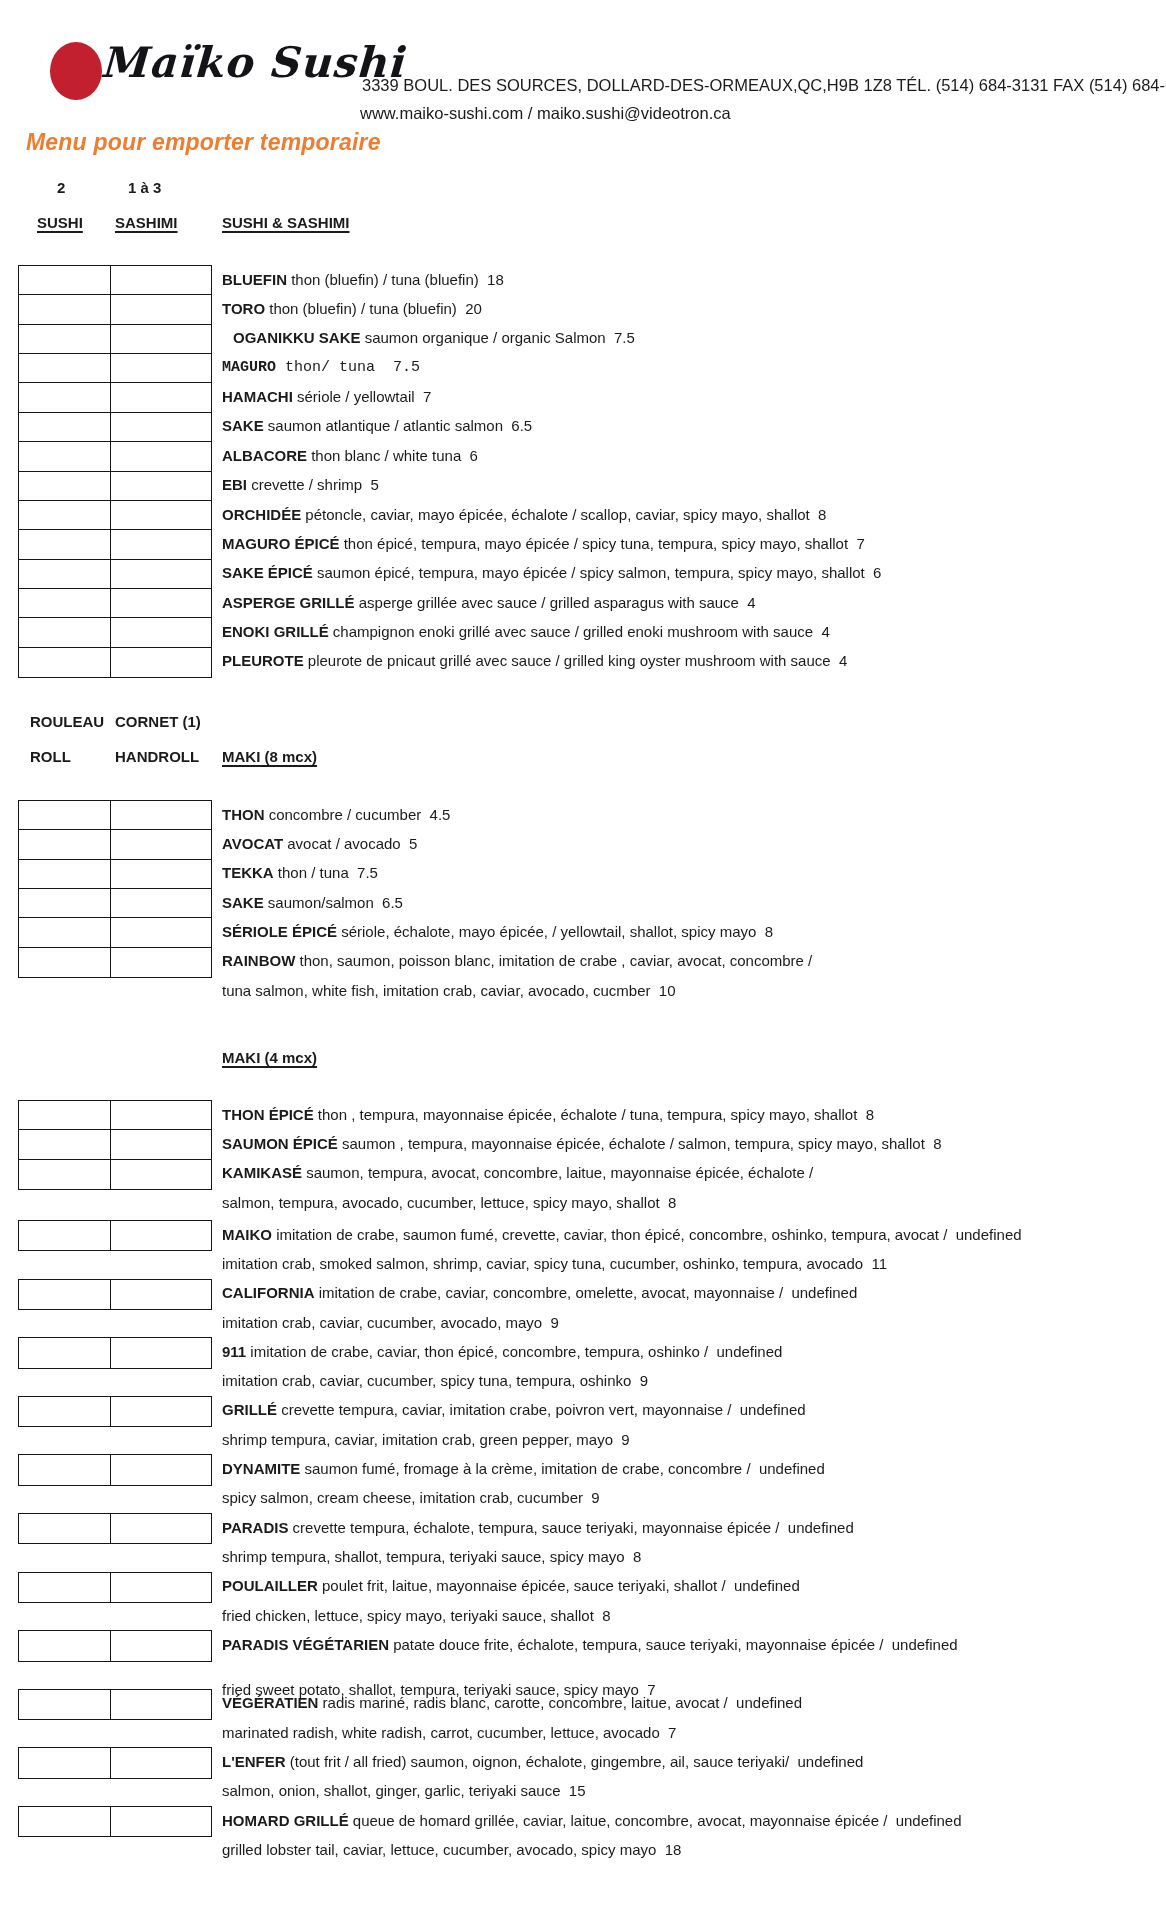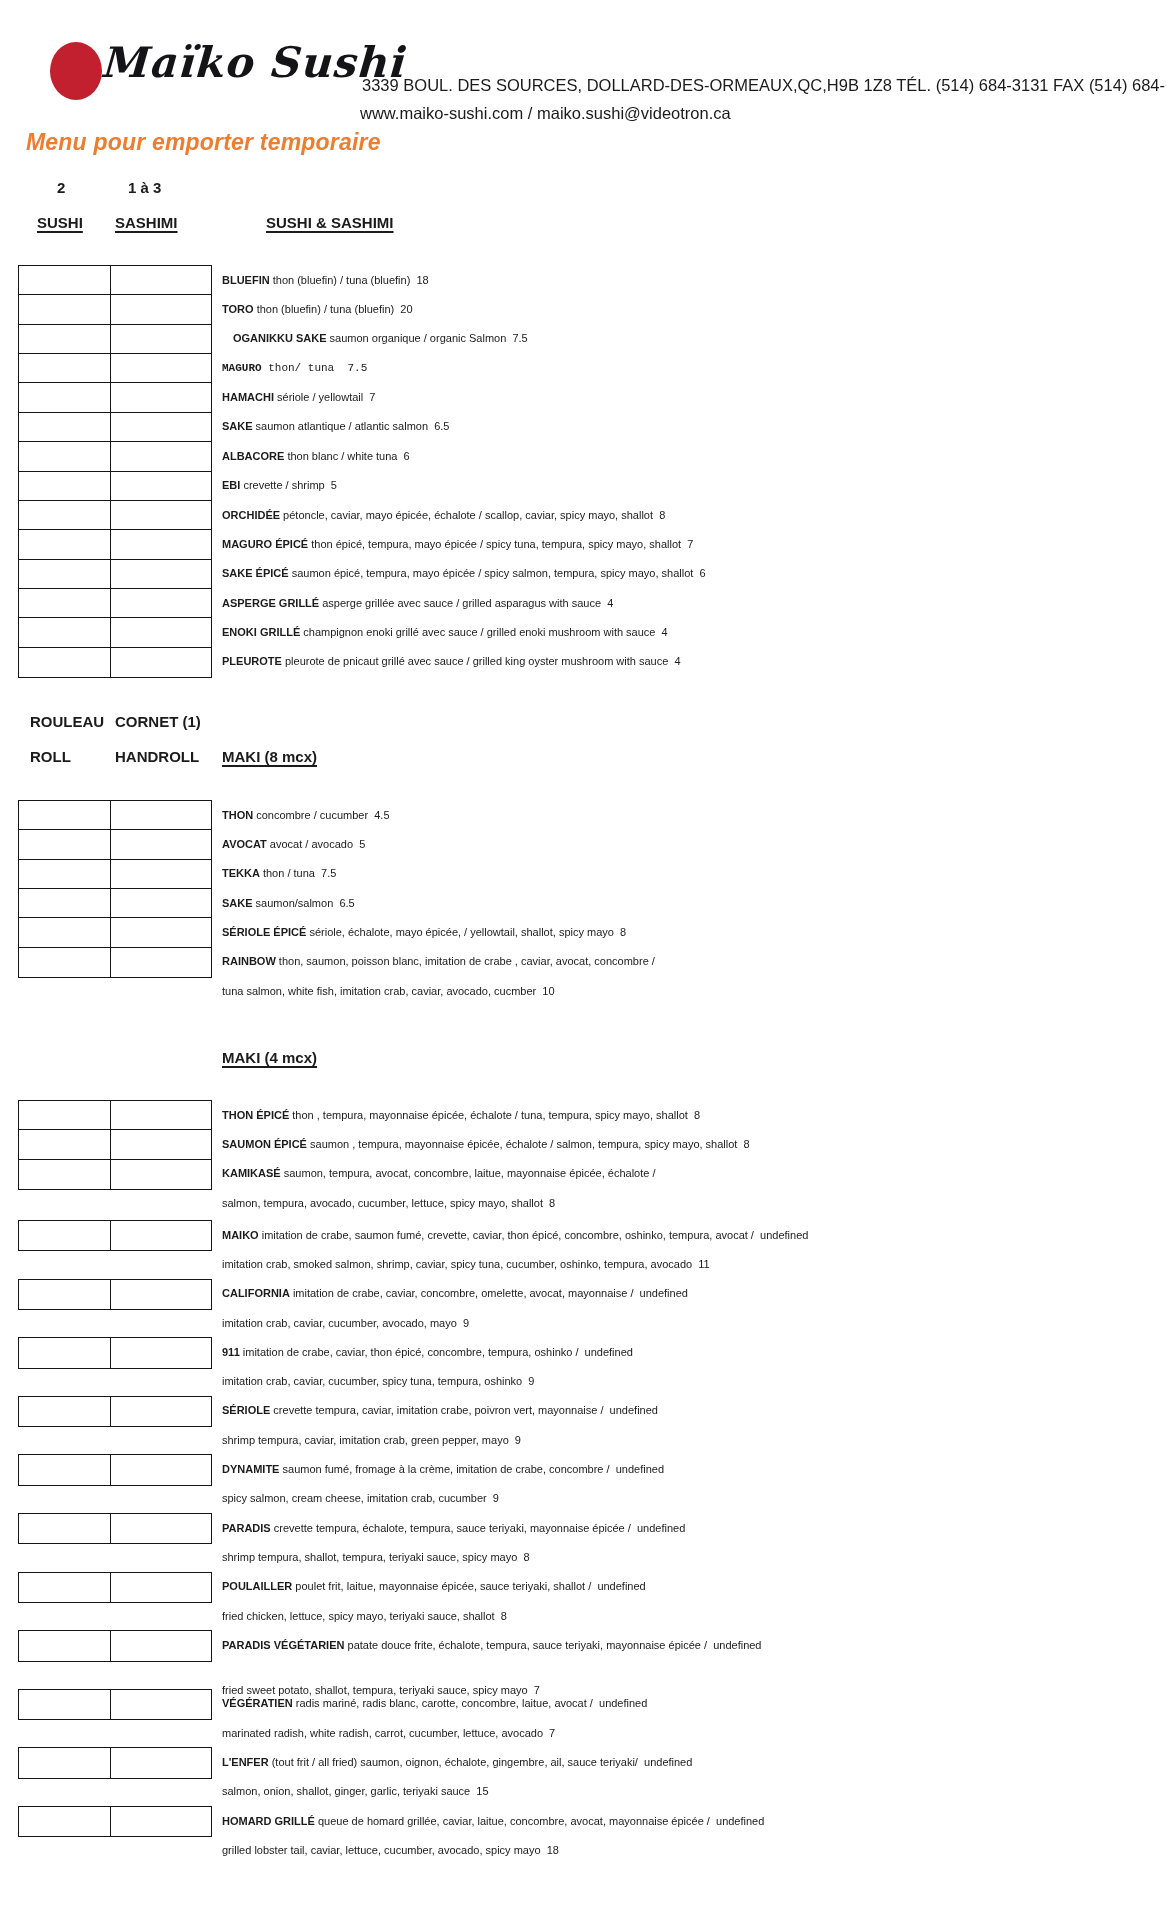--- a/index.html
+++ b/index.html
@@ -21,21 +21,21 @@
     position:absolute; left:26px; top:129px; font-size:23px; font-weight:bold; font-style:italic;
     letter-spacing:0.2px; white-space:nowrap;
   }
   .qty { position:absolute; font-weight:bold; font-size:15px; line-height:20px; }
   .qty1 { left:57px; top:178px; }
   .qty2 { left:128px; top:178px; }
   .colhead, .colhead-plain {
     position:absolute; font-weight:bold; font-size:15px; line-height:20px; white-space:nowrap;
   }
   .colhead { text-decoration:underline; text-decoration-thickness:1.5px; text-underline-offset:3px; }
-  .item-line { position:absolute; font-size:11px; line-height:20px; white-space:nowrap; }
+  .item-line { position:absolute; font-size:15px; line-height:20px; white-space:nowrap; }
   .item-name { font-weight:bold; }
   .cbgrid { position:absolute; left:18px; width:194px; border:1.6px solid #161616; }
   .cbrow { display:flex; border-bottom:1.6px solid #161616; }
   .cbrow.last { border-bottom:none; }
   .cbcell { height:100%; }
   .cbcell.c1 { width:92px; border-right:1.6px solid #161616; }
   .cbcell.c2 { flex:1; }
 </style>
 </head>
 <body>
@@ -45,21 +45,21 @@
   <span class="logo-text">Maïko Sushi</span>
   <div class="addr">3339 BOUL. DES SOURCES, DOLLARD-DES-ORMEAUX,QC,H9B 1Z8 TÉL. (514) 684-3131 FAX (514) 684-6663</div>
   <div class="web">www.maiko-sushi.com / maiko.sushi@videotron.ca</div>
   <div class="title" style="color: rgb(237, 125, 49);">Menu pour emporter temporaire</div>
 
   <div class="qty qty1">2</div>
   <div class="qty qty2">1 à 3</div>
 
   <div class="colhead" style="left:37px; top:213px;">SUSHI</div>
   <div class="colhead" style="left:115px; top:213px;">SASHIMI</div>
-  <div class="colhead" style="left:222px; top:213px;margin-left:44px;">SUSHI &amp; SASHIMI</div>
+  <div class="colhead" style="left:222px; top:213px;">SUSHI &amp; SASHIMI</div>
 
   <div class="colhead-plain" style="left:30px; top:712px;">ROULEAU</div>
   <div class="colhead-plain" style="left:115px; top:712px;">CORNET (1)</div>
   <div class="colhead-plain" style="left:30px; top:747px;">ROLL</div>
   <div class="colhead-plain" style="left:115px; top:747px;">HANDROLL</div>
   <div class="colhead" style="left:222px; top:747px;">MAKI (8 mcx)</div>
 
   <div class="colhead" style="left:222px; top:1048px;">MAKI (4 mcx)</div>
 <div class="cbgrid" style="top: 265px;">
       <div class="cbrow" style="height: 29.36px;">
@@ -207,21 +207,21 @@
       </div>
     </div>
     <div class="item-line" style="left: 222px; top: 1341.88px;"><span class="item-name">911</span><span class="item-desc"> imitation de crabe, caviar, thon épicé, concombre, tempura, oshinko /&nbsp;&nbsp;undefined</span></div>
     <div class="item-line" style="left: 222px; top: 1371.24px;">imitation crab, caviar, cucumber, spicy tuna, tempura, oshinko&nbsp;&nbsp;9</div>
     <div class="cbgrid" style="top: 1395.8px;">
       <div class="cbrow last" style="height: 29.36px;">
         <div class="cbcell c1"></div>
         <div class="cbcell c2"></div>
       </div>
     </div>
-    <div class="item-line" style="left: 222px; top: 1400.48px;"><span class="item-name">SÉRIOLE</span><span class="item-desc"> crevette tempura, caviar, imitation crabe, poivron vert, mayonnaise /&nbsp;&nbsp;undefined</span></div>
+    <div class="item-line" style="left: 222px; top: 1400.48px;"><span class="item-name">GRILLÉ</span><span class="item-desc"> crevette tempura, caviar, imitation crabe, poivron vert, mayonnaise /&nbsp;&nbsp;undefined</span></div>
     <div class="item-line" style="left: 222px; top: 1429.84px;">shrimp tempura, caviar, imitation crab, green pepper, mayo&nbsp;&nbsp;9</div>
     <div class="cbgrid" style="top: 1454.4px;">
       <div class="cbrow last" style="height: 29.36px;">
         <div class="cbcell c1"></div>
         <div class="cbcell c2"></div>
       </div>
     </div>
     <div class="item-line" style="left: 222px; top: 1459.08px;"><span class="item-name">DYNAMITE</span><span class="item-desc"> saumon fumé, fromage à la crème, imitation de crabe, concombre /&nbsp;&nbsp;undefined</span></div>
     <div class="item-line" style="left: 222px; top: 1488.44px;">spicy salmon, cream cheese, imitation crab, cucumber&nbsp;&nbsp;9</div>
     <div class="cbgrid" style="top: 1513px;">

